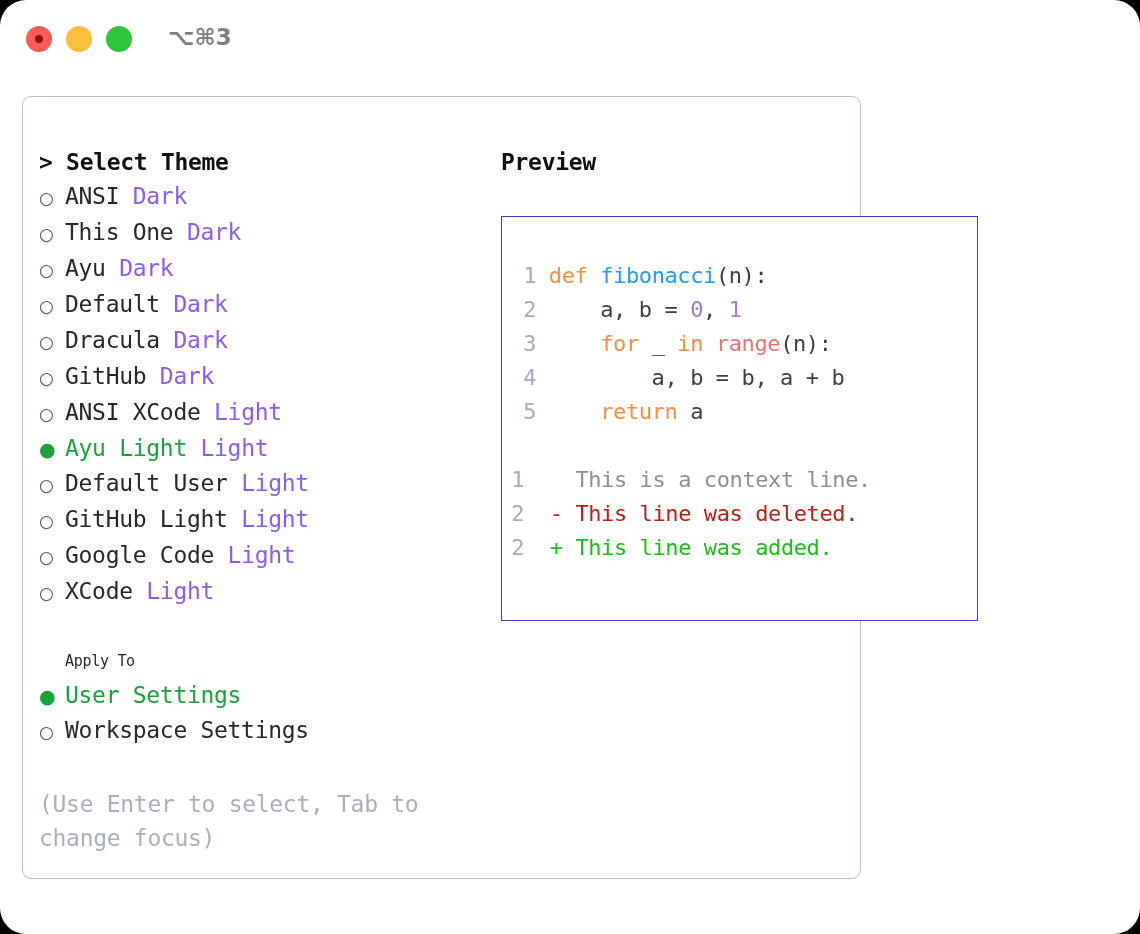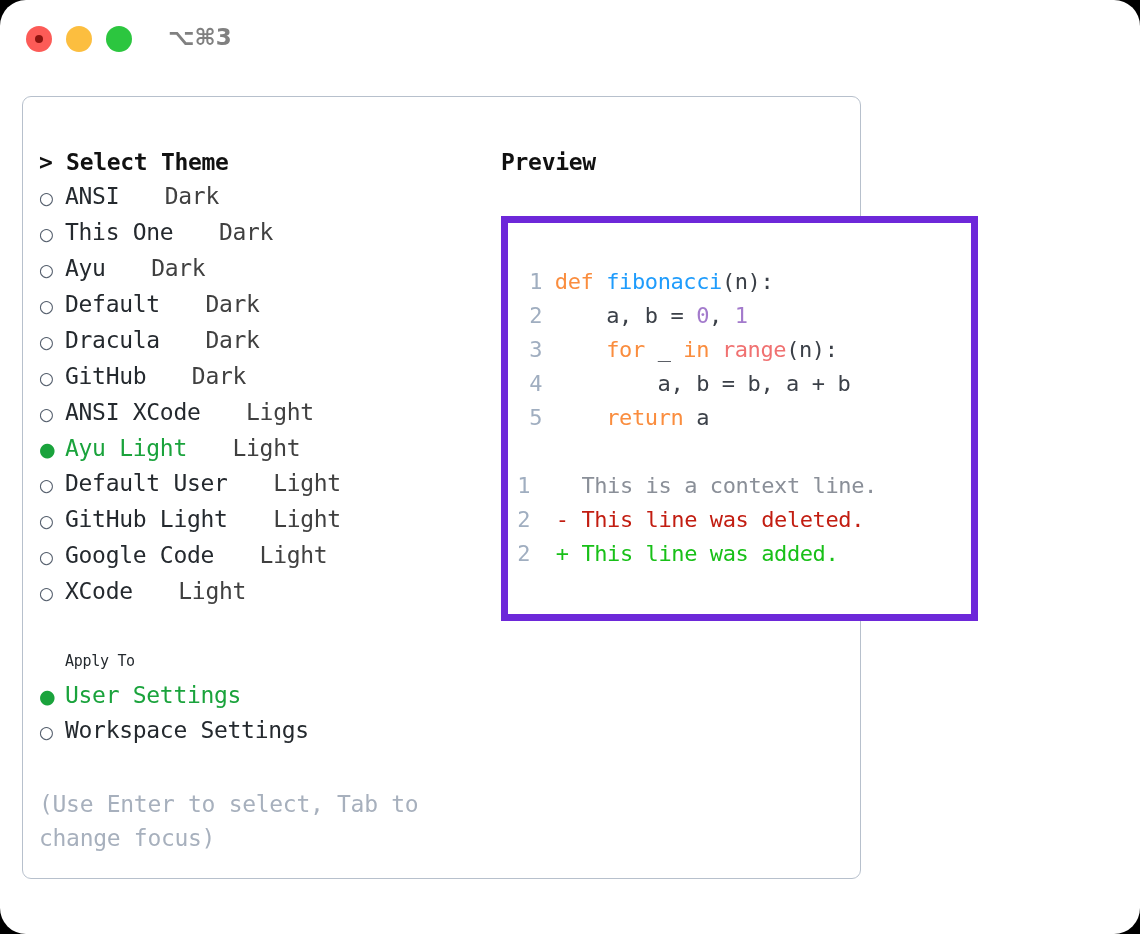--- a/index.html
+++ b/index.html
@@ -100,21 +100,21 @@
   .marker {
     display: inline-block;
     width: 26px;
     color: #555f6d;
     font-family: "DejaVu Sans", "Liberation Sans", sans-serif;
     font-size: 17px;
   }
   .marker.sel { color: #1aa33c; font-size: 19px; }
   .name { color: #24292e; }
   .name.sel { color: #1aa33c; }
-  .cat  { color: #404040; margin-left: 32px; }
+  .cat  { color: #8b5cf6; }
 
   .spacer-sm { height: 34px; }
 
   .apply-title {
     font-size: 15px;
     line-height: 34px;
     color: #24292e;
     white-space: pre;
     letter-spacing: -0.3px;
     padding-left: 26px;
@@ -140,21 +140,21 @@
     font-size: 23px;
     line-height: 34px;
     font-weight: bold;
     color: #111111;
     letter-spacing: -0.3px;
   }
   .preview-box {
     margin-top: 37px;
     width: 477px;
     height: 405px;
-    border: 7px solid #6d28d9;
+    border: 1px solid #6d28d9;
     box-sizing: border-box;
     background: #ffffff;
     position: relative;
   }
   .code {
     position: absolute;
     left: 12px;
     top: 42px;
     font-size: 22px;
     line-height: 34px;

